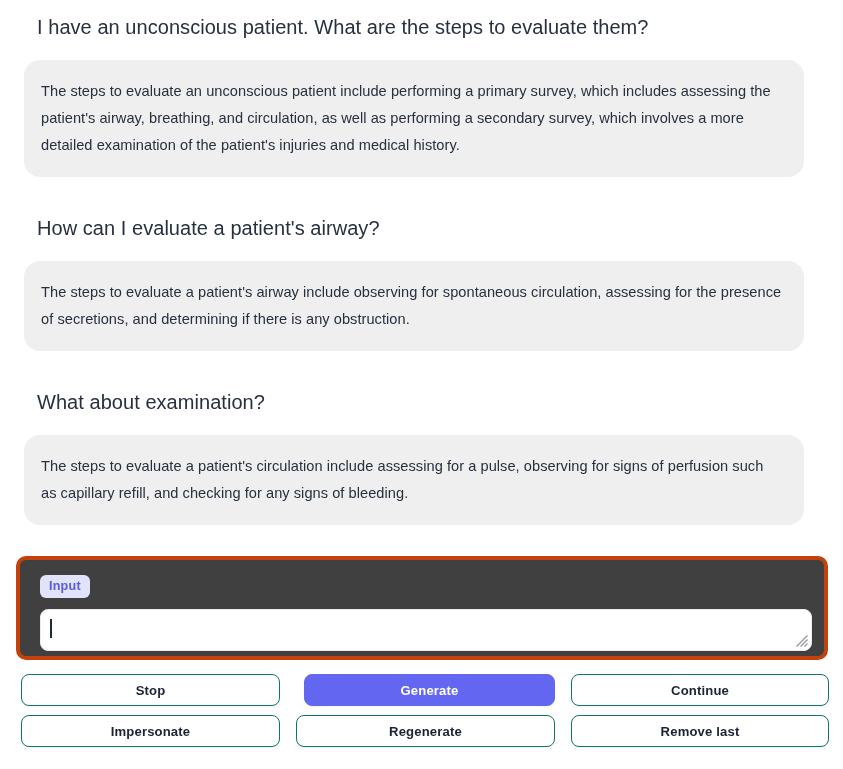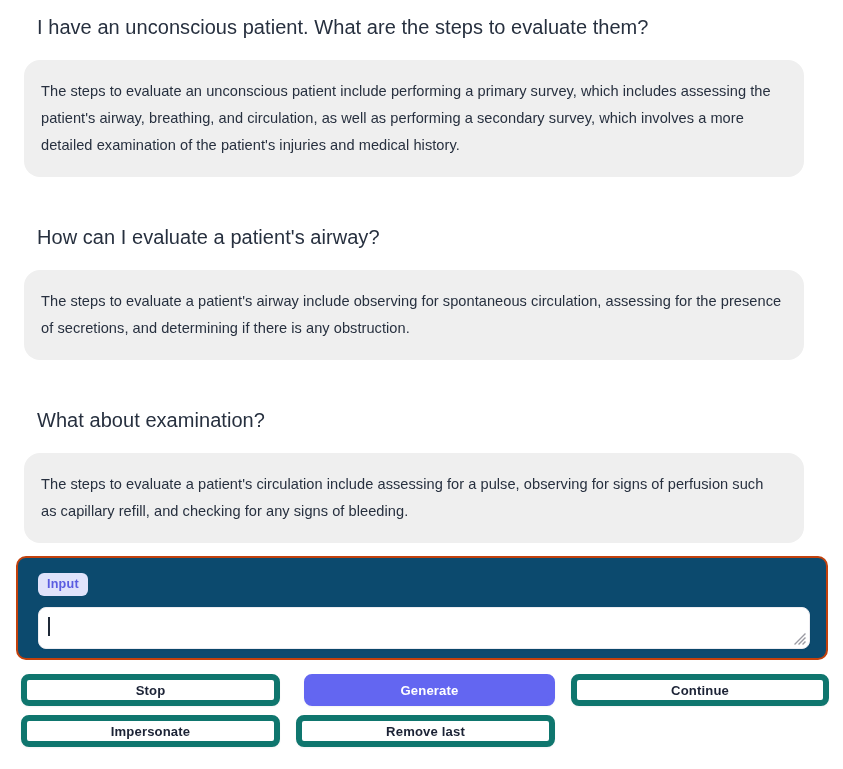--- a/index.html
+++ b/index.html
@@ -36,41 +36,41 @@
     line-height: 27px;
     color: #27303f;
     letter-spacing: 0.05px;
     min-height: 41px;
   }
 
   .msg-bot {
     background: #efefef;
     border-radius: 16px;
     padding: 18px 22px 18px 17px;
-    margin: 11px 0 9px 4px;
+    margin: 11px 0 0 4px;
     width: 780px;
     font-size: 14.6px;
     line-height: 27px;
     color: #27303f;
     letter-spacing: 0.05px;
   }
 
   .sp-after-bot { height: 32px; }
   .sp-after-user { height: 0px; }
 
   
   .input-panel {
     position: absolute;
     left: 16px;
     top: 556px;
     width: 812px;
     height: 104px;
-    border: 2px solid #c2410c;
+    border: 4px solid #c2410c;
     border-radius: 10px;
-    background: #0c4a6e;
+    background: #404040;
   }
 
   .input-label {
     position: absolute;
     left: 20px;
     top: 15px;
     background: #e0e3fb;
     color: #5a5ce0;
     font-size: 12.6px;
     font-weight: bold;
@@ -114,21 +114,21 @@
     left: 21px;
     top: 674px;
     width: 804px;
     display: grid;
     grid-template-columns: 259px 259px 258px;
     gap: 9px 16px;
   }
 
   .btn {
     height: 32px;
-    border: 6px solid #0f766e;
+    border: 1px solid #0f766e;
     border-radius: 8px;
     background: #ffffff;
     color: #1b2235;
     font-family: "Liberation Sans", sans-serif;
     font-size: 13.1px;
     font-weight: bold;
     letter-spacing: 0.15px;
     display: flex;
     align-items: center;
     justify-content: center;
@@ -189,16 +189,17 @@
         </g>
       </svg>
     </div>
   </div>
 
   <div class="btn-grid" id="btn-grid">
       <div class="btn">Stop</div>
       <div class="btn primary">Generate</div>
       <div class="btn">Continue</div>
       <div class="btn">Impersonate</div>
+      <div class="btn">Regenerate</div>
       <div class="btn">Remove last</div>
     </div>
 
 </div>
 
 </body></html>

